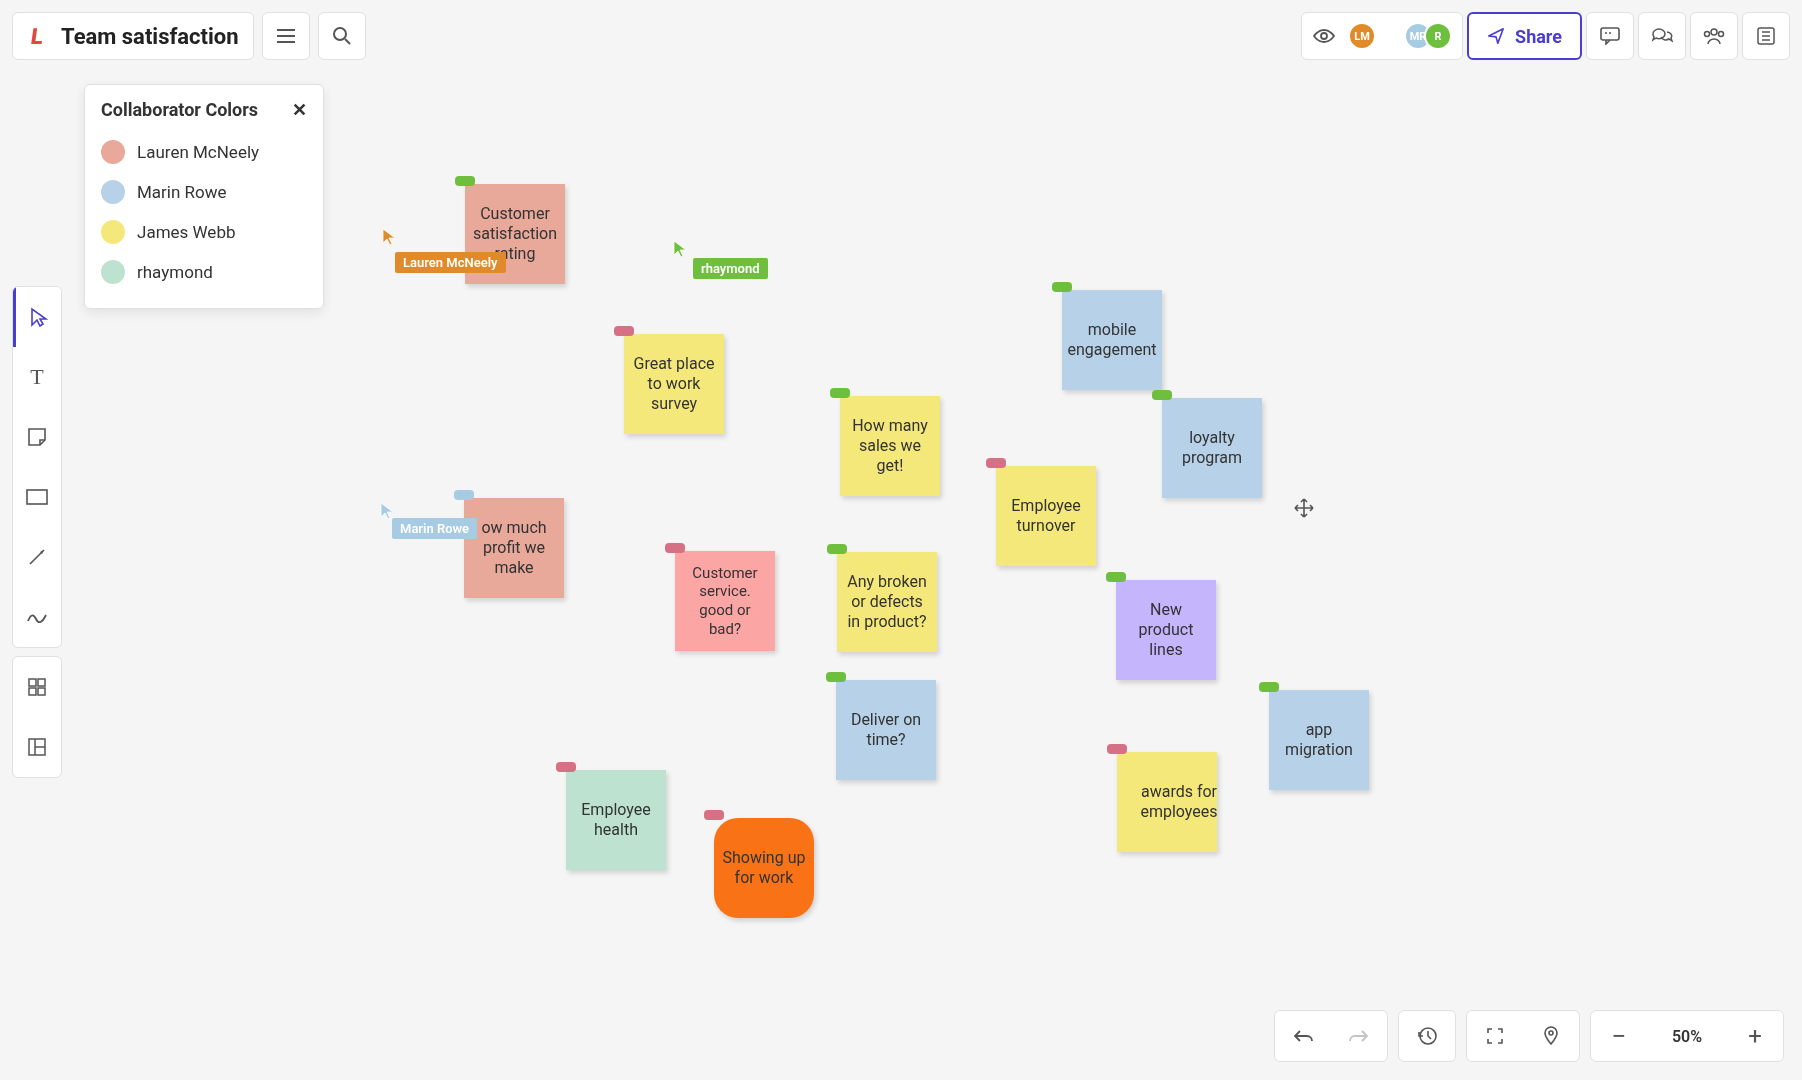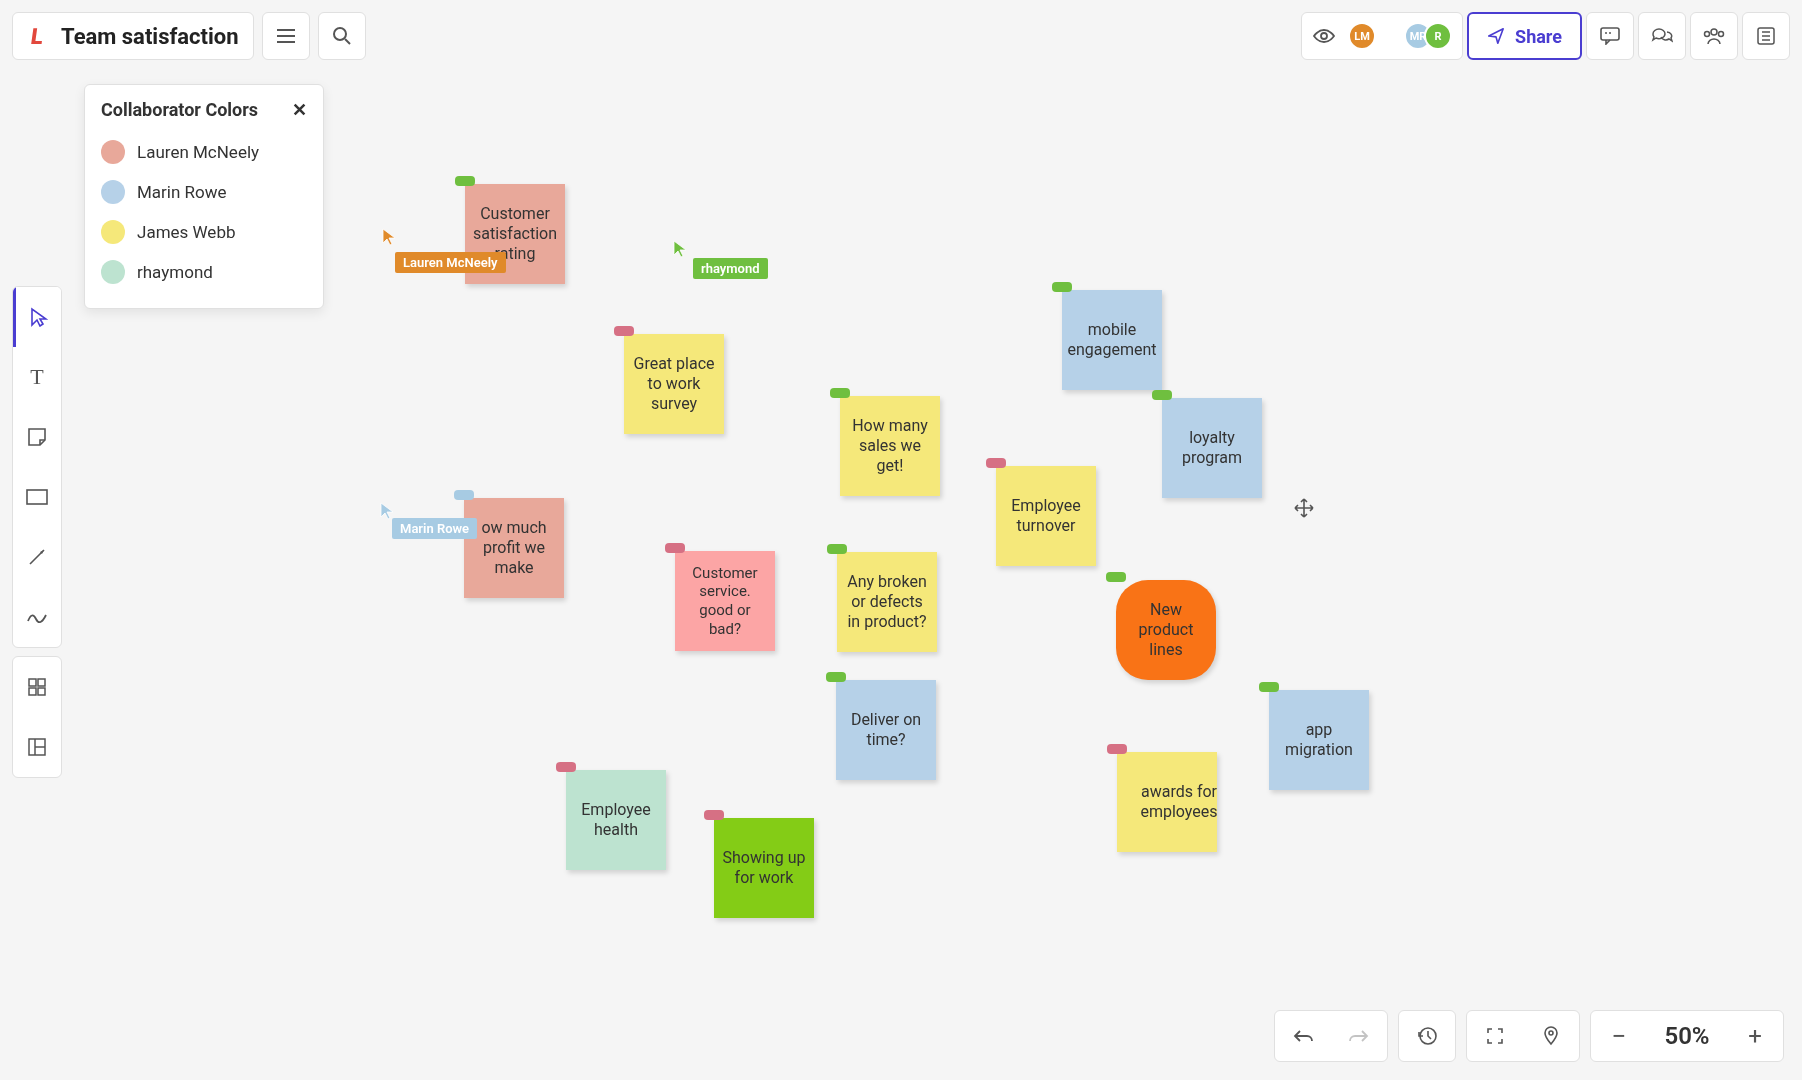--- a/index.html
+++ b/index.html
@@ -111,21 +111,21 @@
 }
 
 .bottom-bar {
   position:absolute; bottom:18px; right:18px; display:flex; gap:10px; z-index:50;
 }
 .bgrp {
   background:#fff; border:1px solid #e0e0e0; border-radius:6px; height:52px;
   display:flex; align-items:center;
 }
 .bicon { width:56px; height:52px; display:flex; align-items:center; justify-content:center; cursor:pointer; font-size:20px; color:#555; }
-.zoom-label { width:80px; text-align:center; font-size:24px; font-weight:600; }
+.zoom-label { width:80px; text-align:center; font-size:16px; font-weight:600; }
 
 svg { display:block; }
 </style>
 </head>
 <body>
 
 <div class="topbar">
   <div class="topbar-left">
     <div class="title-bar">
       <span class="logo-box">
@@ -281,24 +281,24 @@
 <div class="canvas" id="canvas">
     <div class="sticky" style="left: 465px; top: 184px; background: rgb(232, 168, 154);">Customer satisfaction rating<div class="tag" style="background: rgb(111, 191, 63);"></div></div>
     <div class="sticky" style="left: 624px; top: 334px; background: rgb(245, 232, 122);">Great place to work survey<div class="tag" style="background: rgb(214, 112, 132);"></div></div>
     <div class="sticky" style="left: 840px; top: 396px; background: rgb(245, 232, 122);">How many sales we get!<div class="tag" style="background: rgb(111, 191, 63);"></div></div>
     <div class="sticky" style="left: 464px; top: 498px; background: rgb(232, 168, 154);">ow much profit we make<div class="tag" style="background: rgb(167, 203, 227);"></div></div>
     <div class="sticky small" style="left: 675px; top: 551px; background: #fca5a5;">Customer service. good or bad?<div class="tag" style="background: rgb(214, 112, 132);"></div></div>
     <div class="sticky" style="left: 837px; top: 552px; background: rgb(245, 232, 122);">Any broken or defects in product?<div class="tag" style="background: rgb(111, 191, 63);"></div></div>
     <div class="sticky" style="left: 996px; top: 466px; background: rgb(245, 232, 122);">Employee turnover<div class="tag" style="background: rgb(214, 112, 132);"></div></div>
     <div class="sticky" style="left: 836px; top: 680px; background: rgb(182, 209, 232);">Deliver on time?<div class="tag" style="background: rgb(111, 191, 63);"></div></div>
     <div class="sticky" style="left: 566px; top: 770px; background: rgb(189, 227, 208); text-align: center;">Employee health<div class="tag" style="background: rgb(214, 112, 132);"></div></div>
-    <div class="sticky" style="left: 714px; top: 818px; background: #84cc16;">Showing up for work<div class="tag" style="background: rgb(214, 112, 132);"></div></div>
+    <div class="sticky" style="left: 714px; top: 818px; background: #f97316; border-radius: 24px;">Showing up for work<div class="tag" style="background: rgb(214, 112, 132);"></div></div>
     <div class="sticky" style="left: 1062px; top: 290px; background: rgb(182, 209, 232);">mobile engagement<div class="tag" style="background: rgb(111, 191, 63);"></div></div>
     <div class="sticky" style="left: 1162px; top: 398px; background: rgb(182, 209, 232);">loyalty program<div class="tag" style="background: rgb(111, 191, 63);"></div></div>
-    <div class="sticky" style="left: 1116px; top: 580px; background: #f97316; border-radius: 32px;">New product lines<div class="tag" style="background: rgb(111, 191, 63);"></div></div>
+    <div class="sticky" style="left: 1116px; top: 580px; background: #c4b5fd;">New product lines<div class="tag" style="background: rgb(111, 191, 63);"></div></div>
     <div class="sticky" style="left: 1117px; top: 752px; background: rgb(245, 232, 122); padding-left: 32px;">awards for employees<div class="tag" style="background: rgb(214, 112, 132);"></div></div>
     <div class="sticky" style="left: 1269px; top: 690px; background: rgb(182, 209, 232);">app migration<div class="tag" style="background: rgb(111, 191, 63);"></div></div>
     <div class="cursor-arrow" style="left: 382px; top: 228px;">
       <svg width="14" height="18" viewBox="0 0 14 18">
         <path d="M1 1 L1 15 L5 11 L8 17 L10 16 L7 10 L13 10 Z" fill="#e08a2a" stroke="#fff" stroke-width="0.8"></path>
       </svg>
     </div>
     <div class="cursor-label" style="left: 395px; top: 252px; background: rgb(224, 138, 42);">Lauren McNeely</div>
     <div class="cursor-arrow" style="left: 673px; top: 240px;">
       <svg width="14" height="18" viewBox="0 0 14 18">

